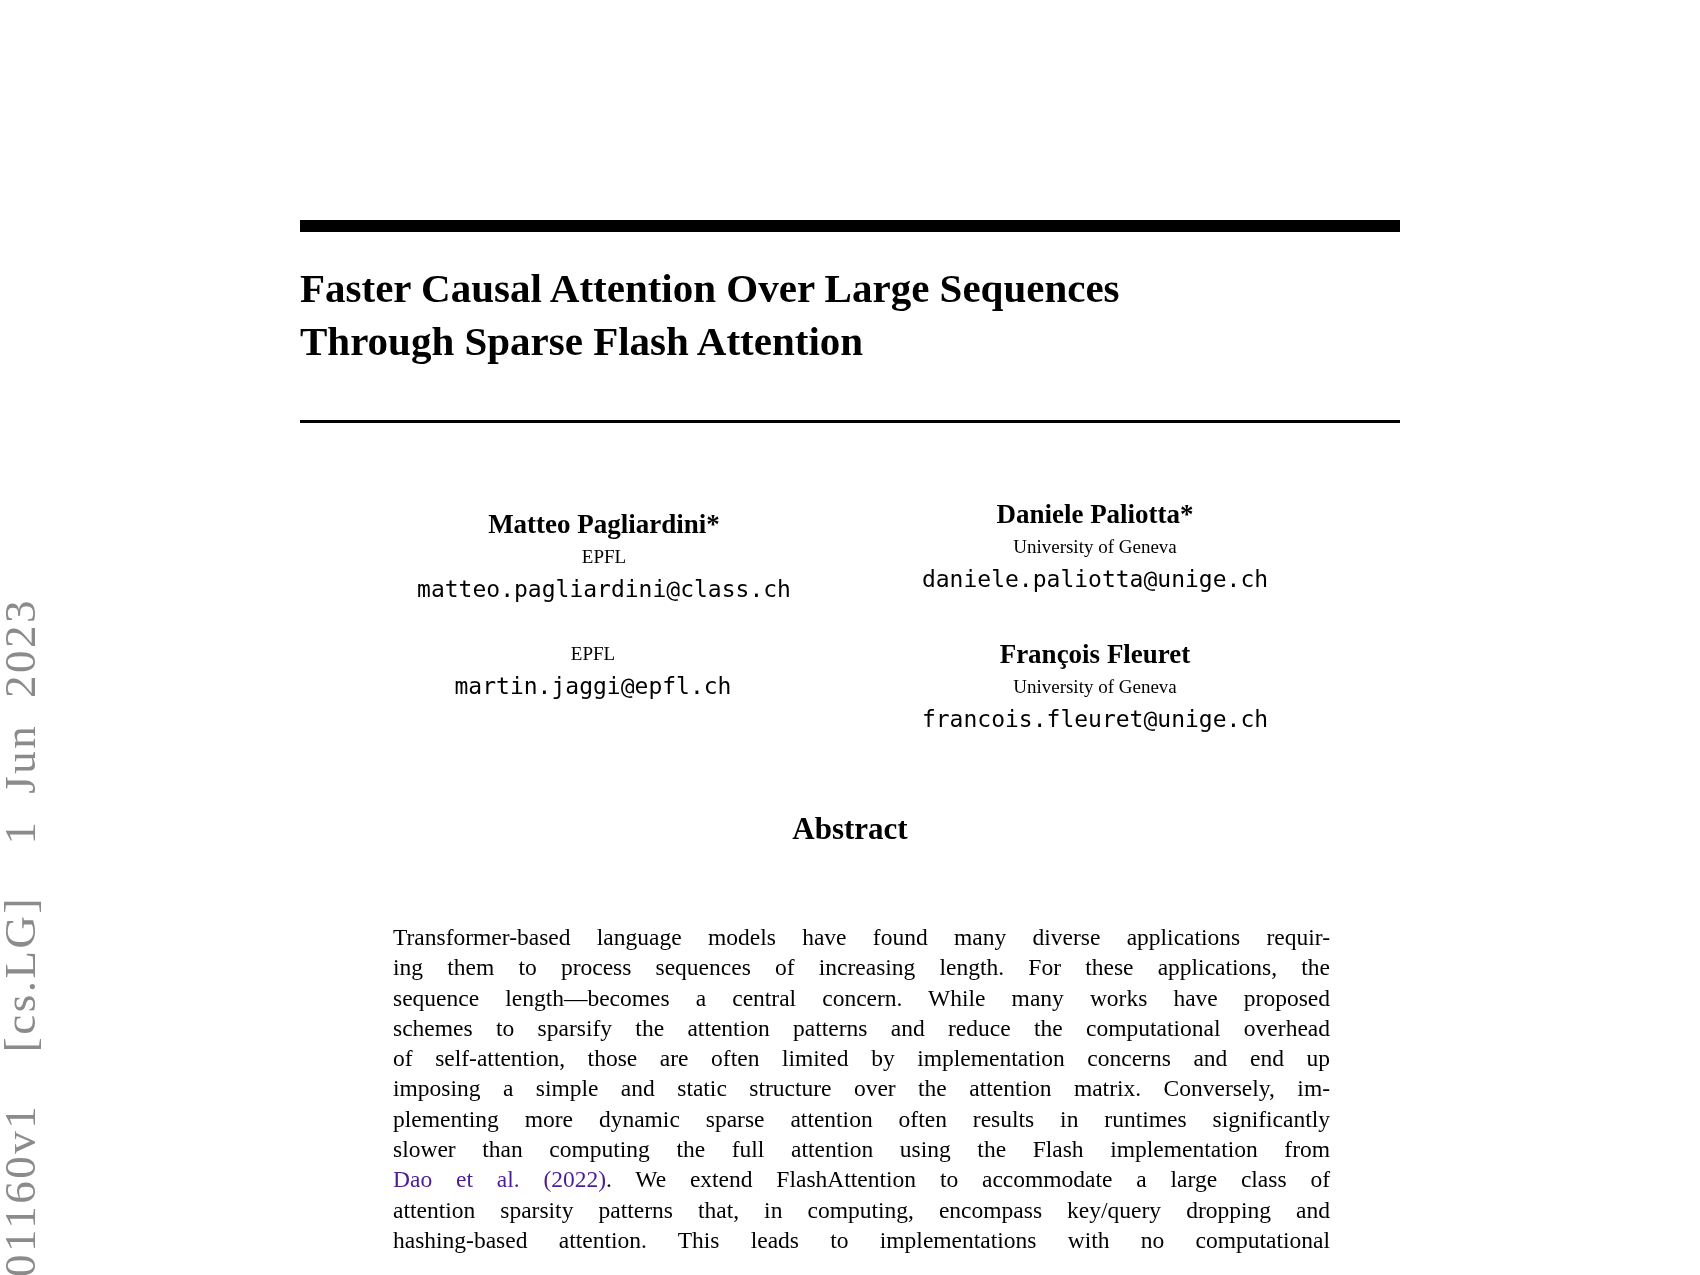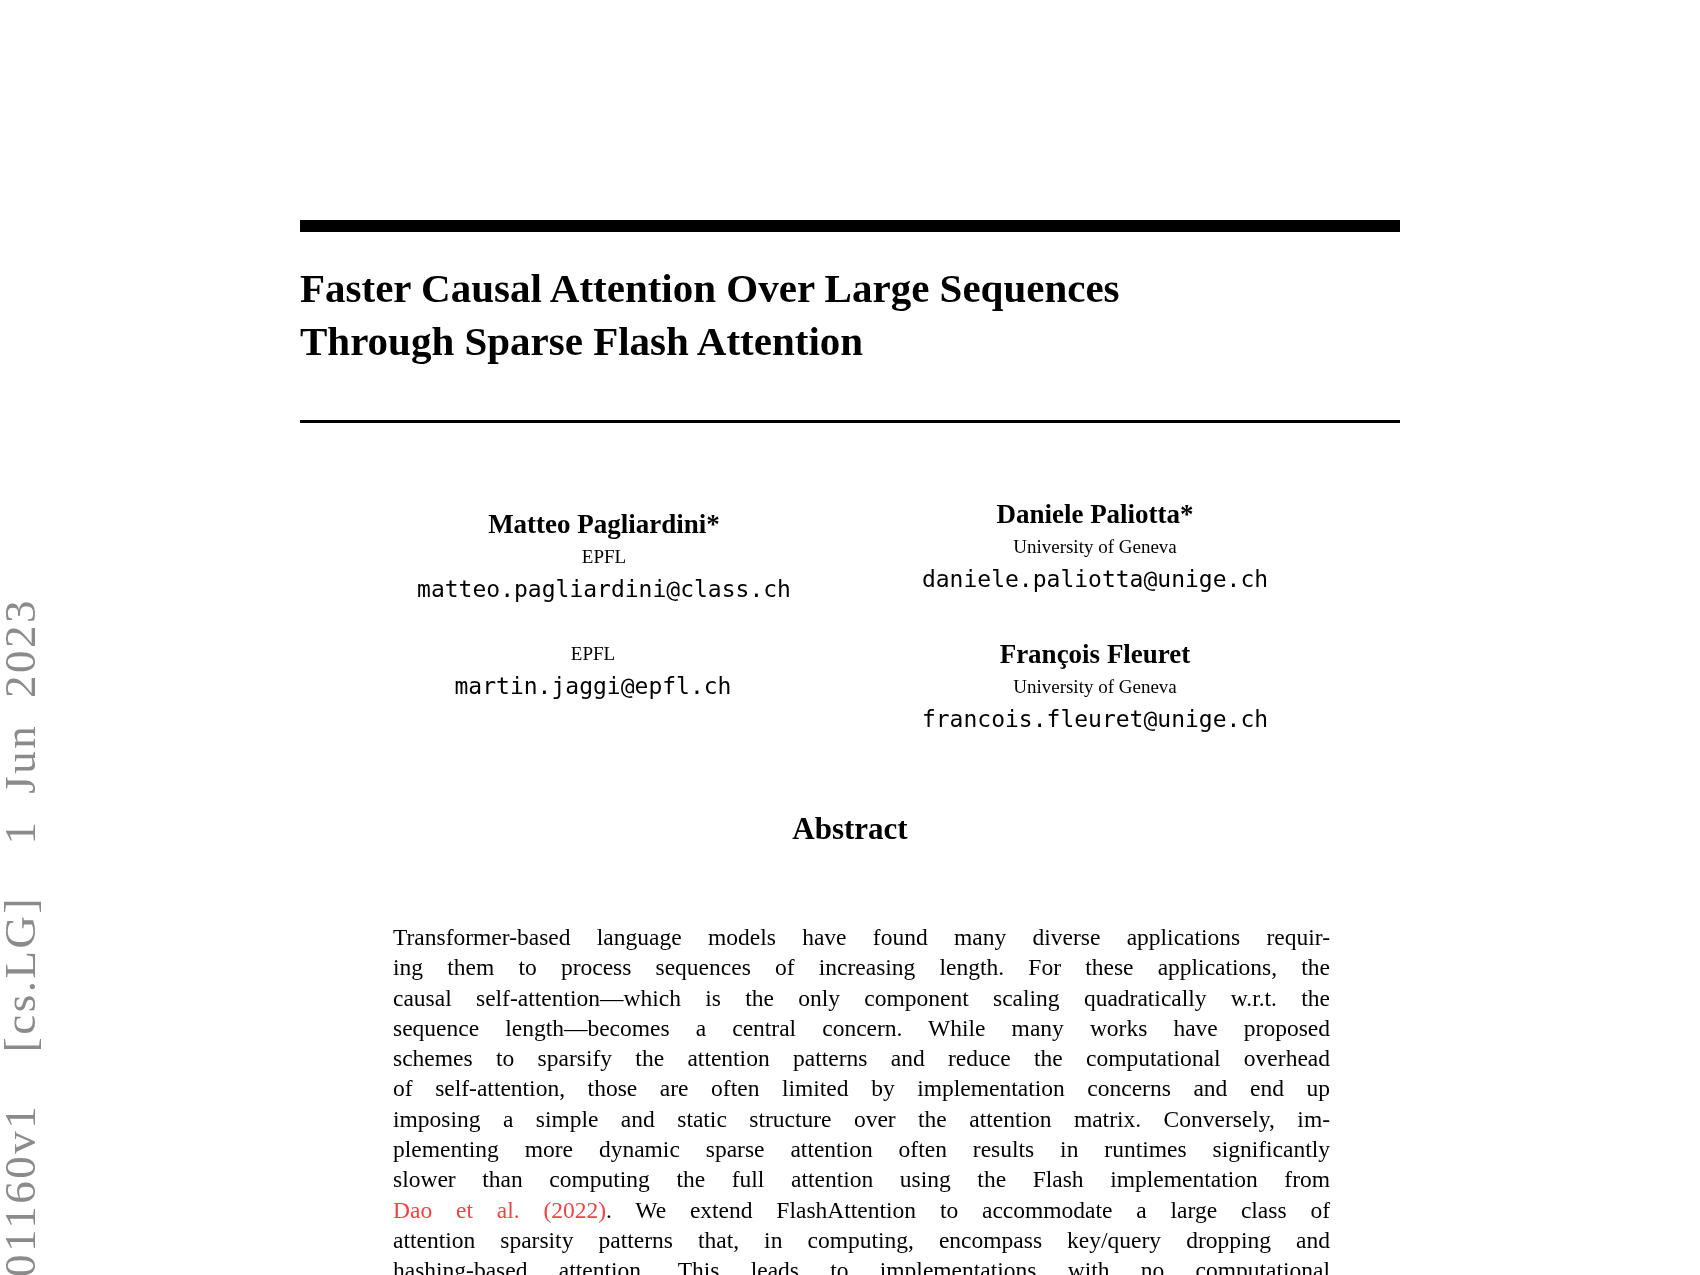--- a/index.html
+++ b/index.html
@@ -72,21 +72,21 @@
     left: 393px; top: 922px;
     width: 937px;
     font-size: 23.5px;
   }
   .abs-line {
     line-height: 30.3px;
     text-align: justify;
     text-align-last: justify;
     white-space: nowrap;
   }
-  .cite { color: #ef4444; }
+  .cite { color: #4c1d95; }
 </style>
 </head>
 <body>
 
 <div class="page">
 
   <div class="watermark">01160v1  [cs.LG]  1 Jun 2023</div>
 
   <div class="rule-thick"></div>
 
@@ -118,21 +118,20 @@
     <div class="author-name">François Fleuret</div>
     <div class="author-affil">University of Geneva</div>
     <div class="author-email">francois.fleuret@unige.ch</div>
   </div>
 
   <div class="abs-heading">Abstract</div>
 
   <div class="abs-body" id="abs-body">
       <div class="abs-line"><span>Transformer-based language models have found many diverse applications requir-</span></div>
       <div class="abs-line"><span>ing them to process sequences of increasing length.  For these applications, the</span></div>
-      <div class="abs-line"><span>causal self-attention—which is the only component scaling quadratically w.r.t. the</span></div>
       <div class="abs-line"><span>sequence length—becomes a central concern.  While many works have proposed</span></div>
       <div class="abs-line"><span>schemes to sparsify the attention patterns and reduce the computational overhead</span></div>
       <div class="abs-line"><span>of self-attention, those are often limited by implementation concerns and end up</span></div>
       <div class="abs-line"><span>imposing a simple and static structure over the attention matrix.  Conversely, im-</span></div>
       <div class="abs-line"><span>plementing more dynamic sparse attention often results in runtimes significantly</span></div>
       <div class="abs-line"><span>slower than computing the full attention using the Flash implementation from</span></div>
       <div class="abs-line"><span class="cite">Dao et al. (2022)</span><span>.  We extend FlashAttention to accommodate a large class of</span></div>
       <div class="abs-line"><span>attention sparsity patterns that, in computing, encompass key/query dropping and</span></div>
       <div class="abs-line"><span>hashing-based attention.  This leads to implementations with no computational</span></div>
     </div>

